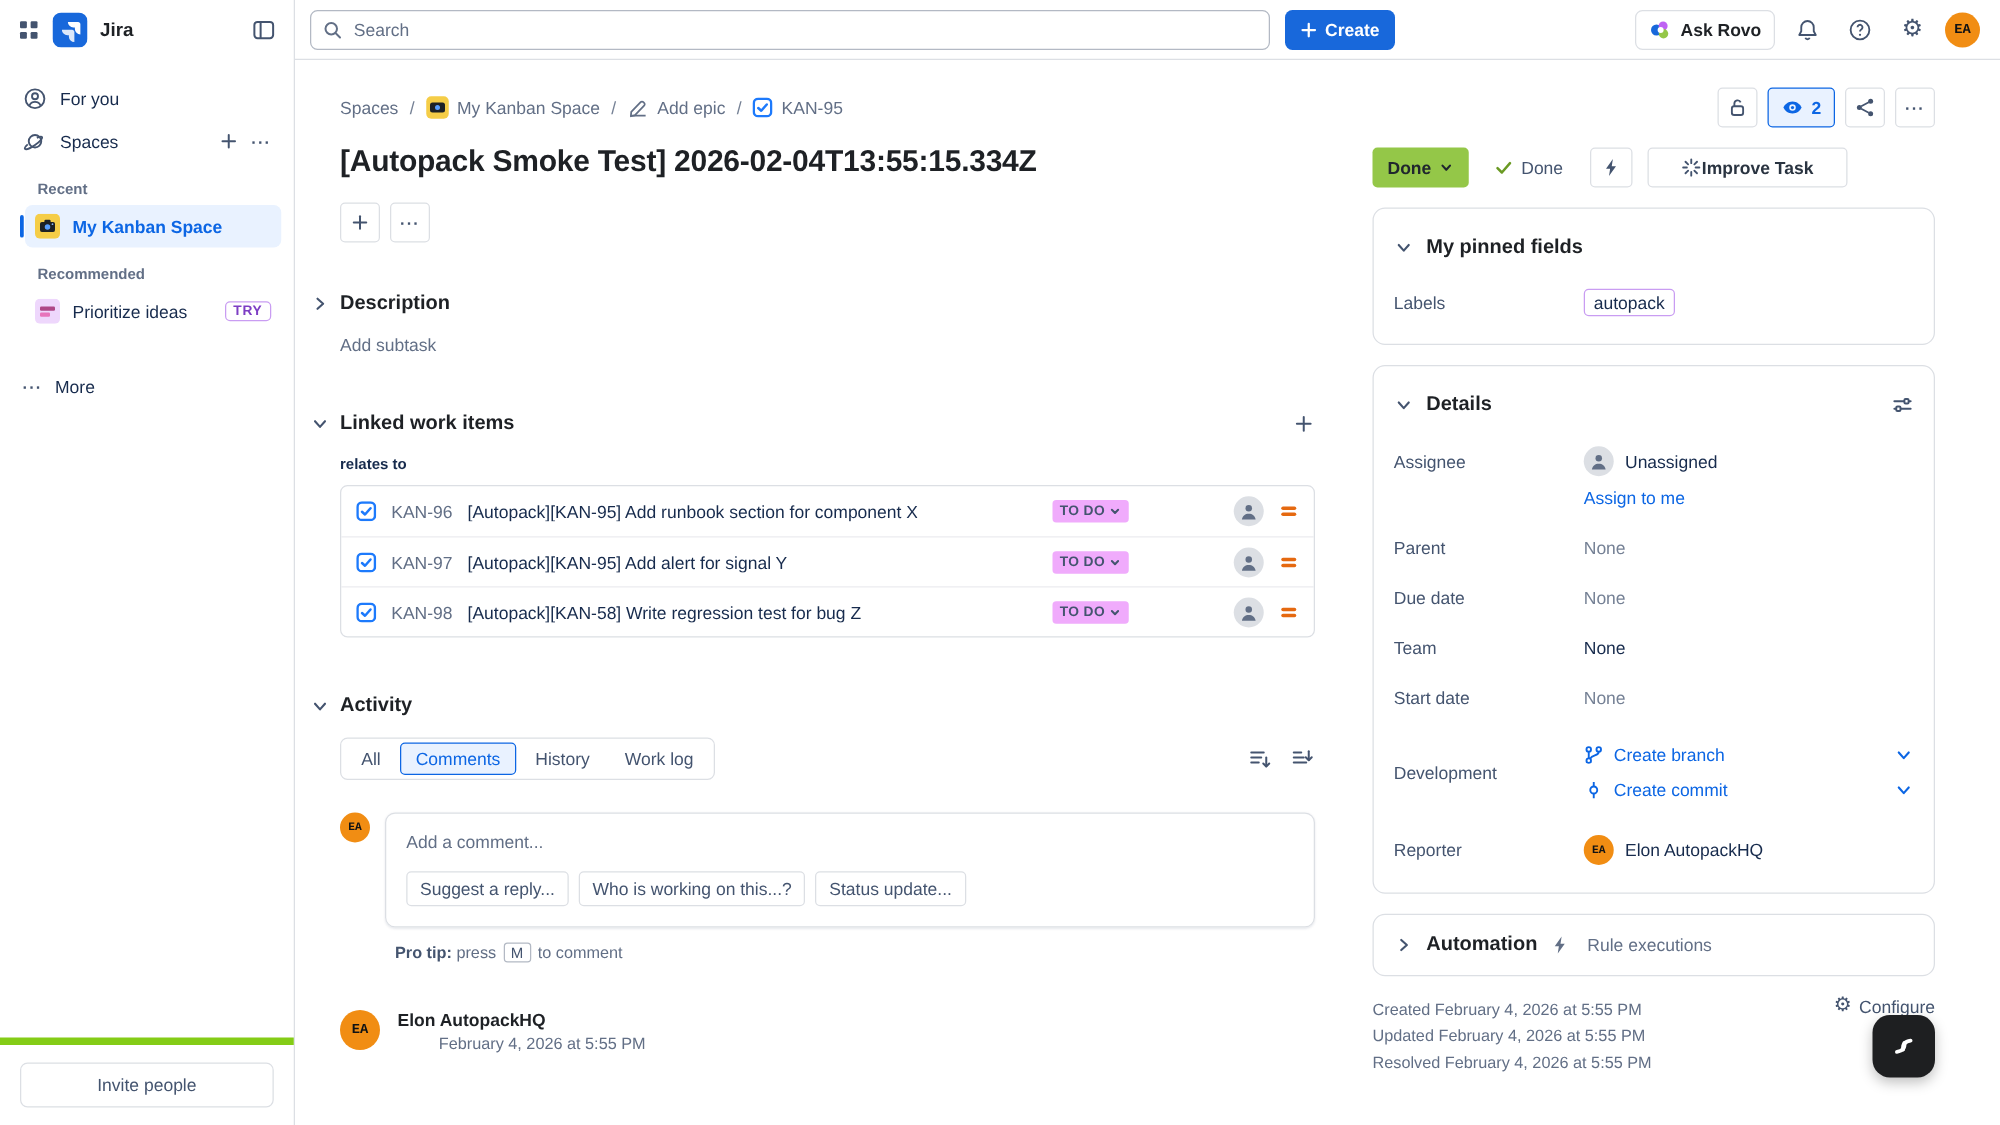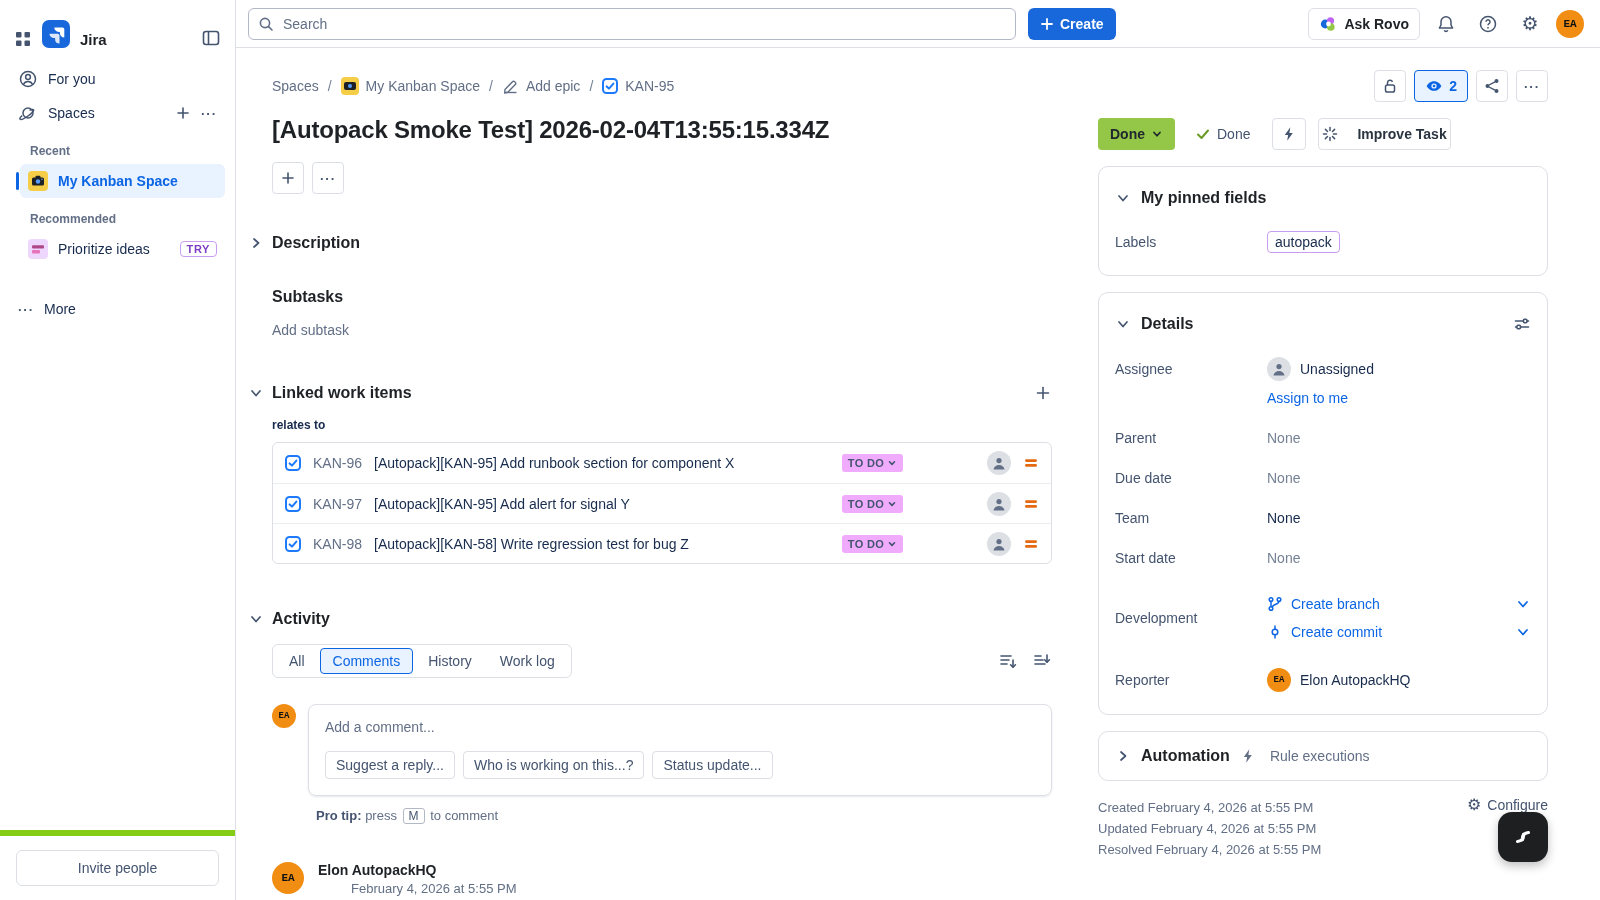--- a/index.html
+++ b/index.html
@@ -2,21 +2,21 @@
 <html><head>
 <meta charset="utf-8">
 <style>
   * { margin:0; padding:0; box-sizing:border-box; }
   html,body { width:1600px; height:900px; overflow:hidden; background:#fff;
     font-family:"Liberation Sans", sans-serif; color:#172b4d; }
   .app { display:flex; width:1600px; height:900px; }
 
   
   .sidebar { width:236px; flex:none; border-right:1px solid #dcdfe4; display:flex; flex-direction:column; background:#fff; }
-  .sb-header { height:48px; display:flex; align-items:flex-end; gap:10px; padding:0 14px; }
+  .sb-header { height:48px; display:flex; align-items:center; gap:10px; padding:0 14px; }
   .sb-title { font-size:15px; font-weight:700; color:#1e2125; }
   .sb-collapse { margin-left:auto; color:#44546f; display:flex; cursor:pointer; }
   .sb-nav { padding:14px 10px 0 10px; flex:1; }
   .sb-item { display:flex; align-items:center; gap:10px; height:34px; padding:0 8px; border-radius:6px; font-size:14px; color:#172b4d; cursor:pointer; position:relative; }
   .sb-item .trail { margin-left:auto; display:flex; align-items:center; gap:10px; color:#44546f; }
   .sb-label { font-size:12px; font-weight:700; color:#626f86; padding:14px 8px 6px 20px; }
   .sb-sub { margin-left:10px; }
   .sb-item.active { background:#e9f2ff; color:#0c66e4; font-weight:600; }
   .sb-item.active .active-bar { position:absolute; left:-4px; width:3px; height:18px; border-radius:2px; background:#0c66e4; }
   .try-badge { margin-left:auto; font-size:11px; font-weight:700; letter-spacing:.6px; color:#7d3ec4; border:1px solid #c99df2; border-radius:4px; padding:1px 6px; }
@@ -97,21 +97,21 @@
 
   .comment { display:flex; gap:14px; margin-top:38px; }
   .c-author { font-size:14px; font-weight:700; color:#1e2125; }
   .c-date { font-size:13px; color:#626f86; margin-top:3px;margin-left:33px; }
 
   
   .status-row { display:flex; align-items:center; gap:12px; margin-top:10px; }
   .done-btn { background:#94c748; border:none; border-radius:4px; height:32px; display:flex; align-items:center; gap:6px; padding:0 12px; font-size:14px; font-weight:600; color:#20272e; font-family:inherit; cursor:pointer; }
   .resolution { display:flex; align-items:center; gap:6px; font-size:14px; color:#44546f; }
   .sq-btn { width:34px; height:32px; border:1px solid #dcdfe4; border-radius:4px; background:#fff; display:flex; align-items:center; justify-content:center; color:#44546f; cursor:pointer; }
-  .improve-btn { height:32px; border:1px solid #dcdfe4; border-radius:4px; background:#fff; display:flex; align-items:center; gap:19px; padding:0 3px; font-size:14px; font-weight:600; color:#2a3441; font-family:inherit; cursor:pointer; }
+  .improve-btn { height:32px; border:1px solid #dcdfe4; border-radius:4px; background:#fff; display:flex; align-items:center; gap:0; padding:0 26px; font-size:14px; font-weight:600; color:#2a3441; font-family:inherit; cursor:pointer; }
 
   .card { border:1px solid #dcdfe4; border-radius:10px; padding:22px 16px; margin-top:16px; }
   .card-head { display:flex; align-items:center; gap:10px; font-size:16px; font-weight:700; color:#1e2125; }
   .card-head .chev { color:#44546f; display:flex; cursor:pointer; }
   .card-tool { margin-left:auto; color:#44546f; cursor:pointer; display:flex; }
   .field { display:grid; grid-template-columns:152px 1fr; align-items:center; margin-top:24px; }
   .f-label { font-size:14px; color:#44546f; font-weight:500; }
   .f-val { font-size:14px; color:#758195; }
   .f-val.dark { color:#172b4d; }
   .assignee-val { display:flex; flex-direction:column; gap:9px; }
@@ -363,23 +363,20 @@
 
           <div class="section-head mt40">
             <span class="chev">
               <svg width="16" height="16" viewBox="0 0 16 16" fill="none" stroke="currentColor" stroke-width="1.7" stroke-linecap="round" stroke-linejoin="round">
                   <polyline points="6,4 10.5,8 6,12"></polyline>
                 </svg>
             </span>
             <span>Description</span>
           </div>
 
-          <div class="section-head subtasks-head">
-            <span>Subtasks</span>
-          </div>
           <div class="add-subtask">Add subtask</div>
 
           <div class="section-head mt44">
             <span class="chev">
               <svg width="16" height="16" viewBox="0 0 16 16" fill="none" stroke="currentColor" stroke-width="1.7" stroke-linecap="round" stroke-linejoin="round">
                   <polyline points="4,6 8,10.5 12,6"></polyline>
                 </svg>
             </span>
             <span>Linked work items</span>
             <span class="plus-end">

